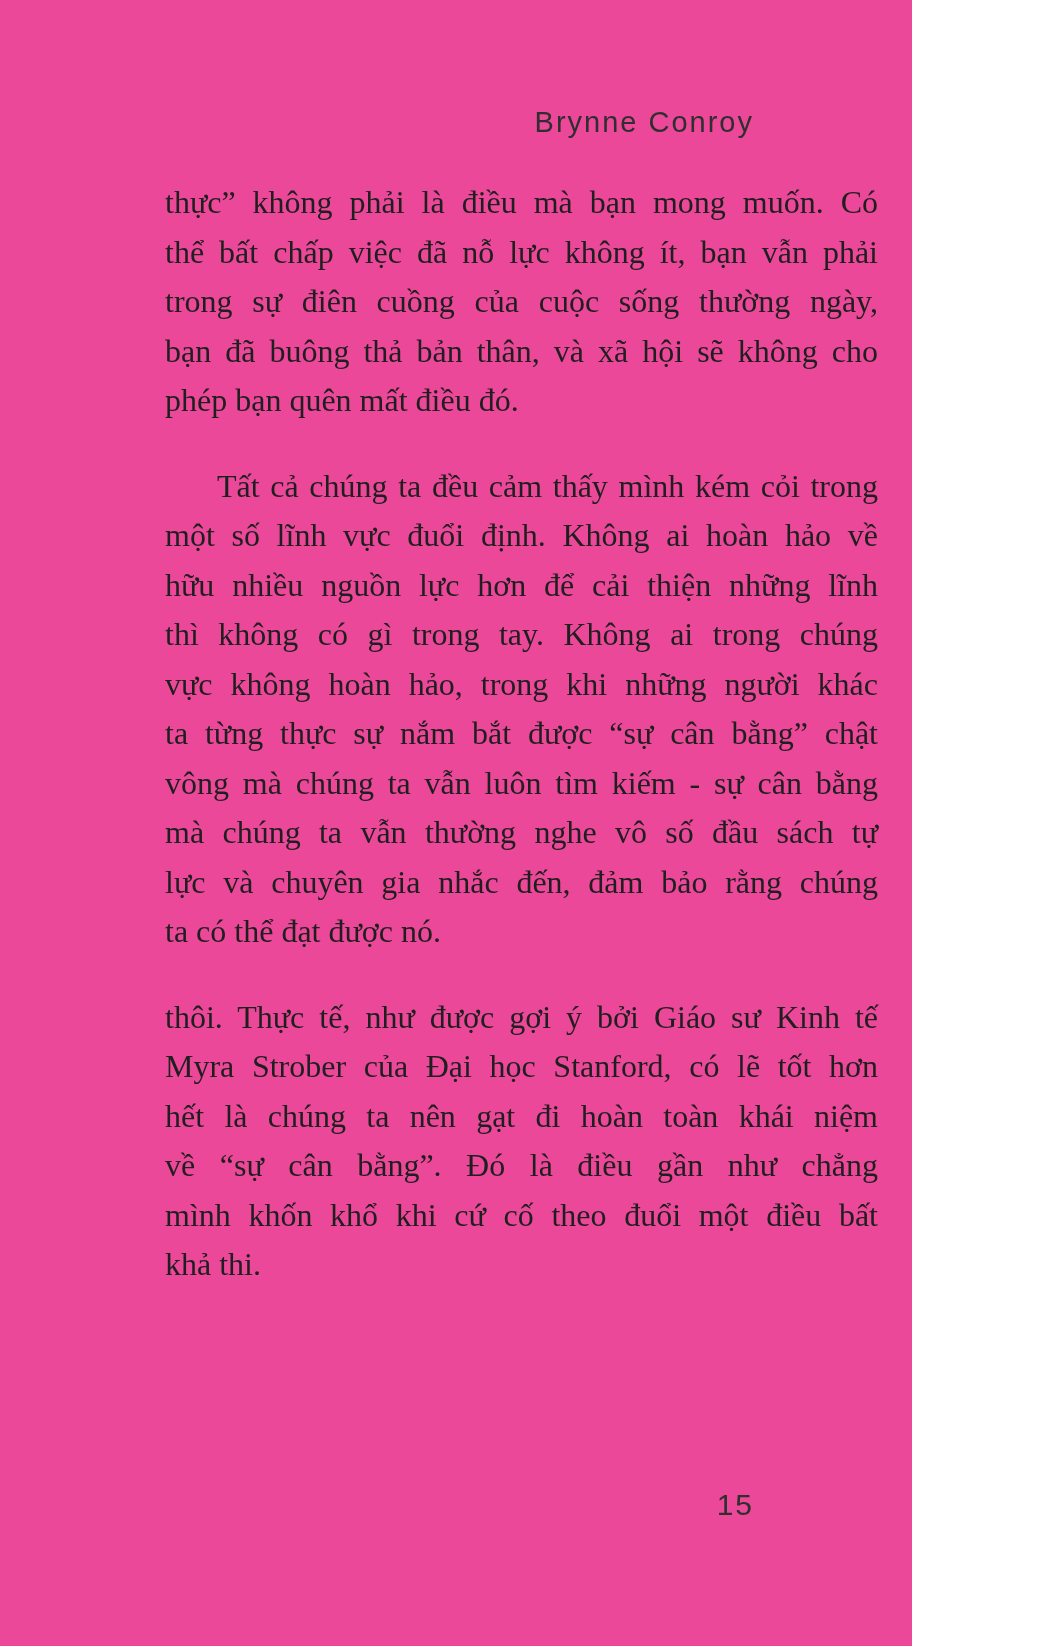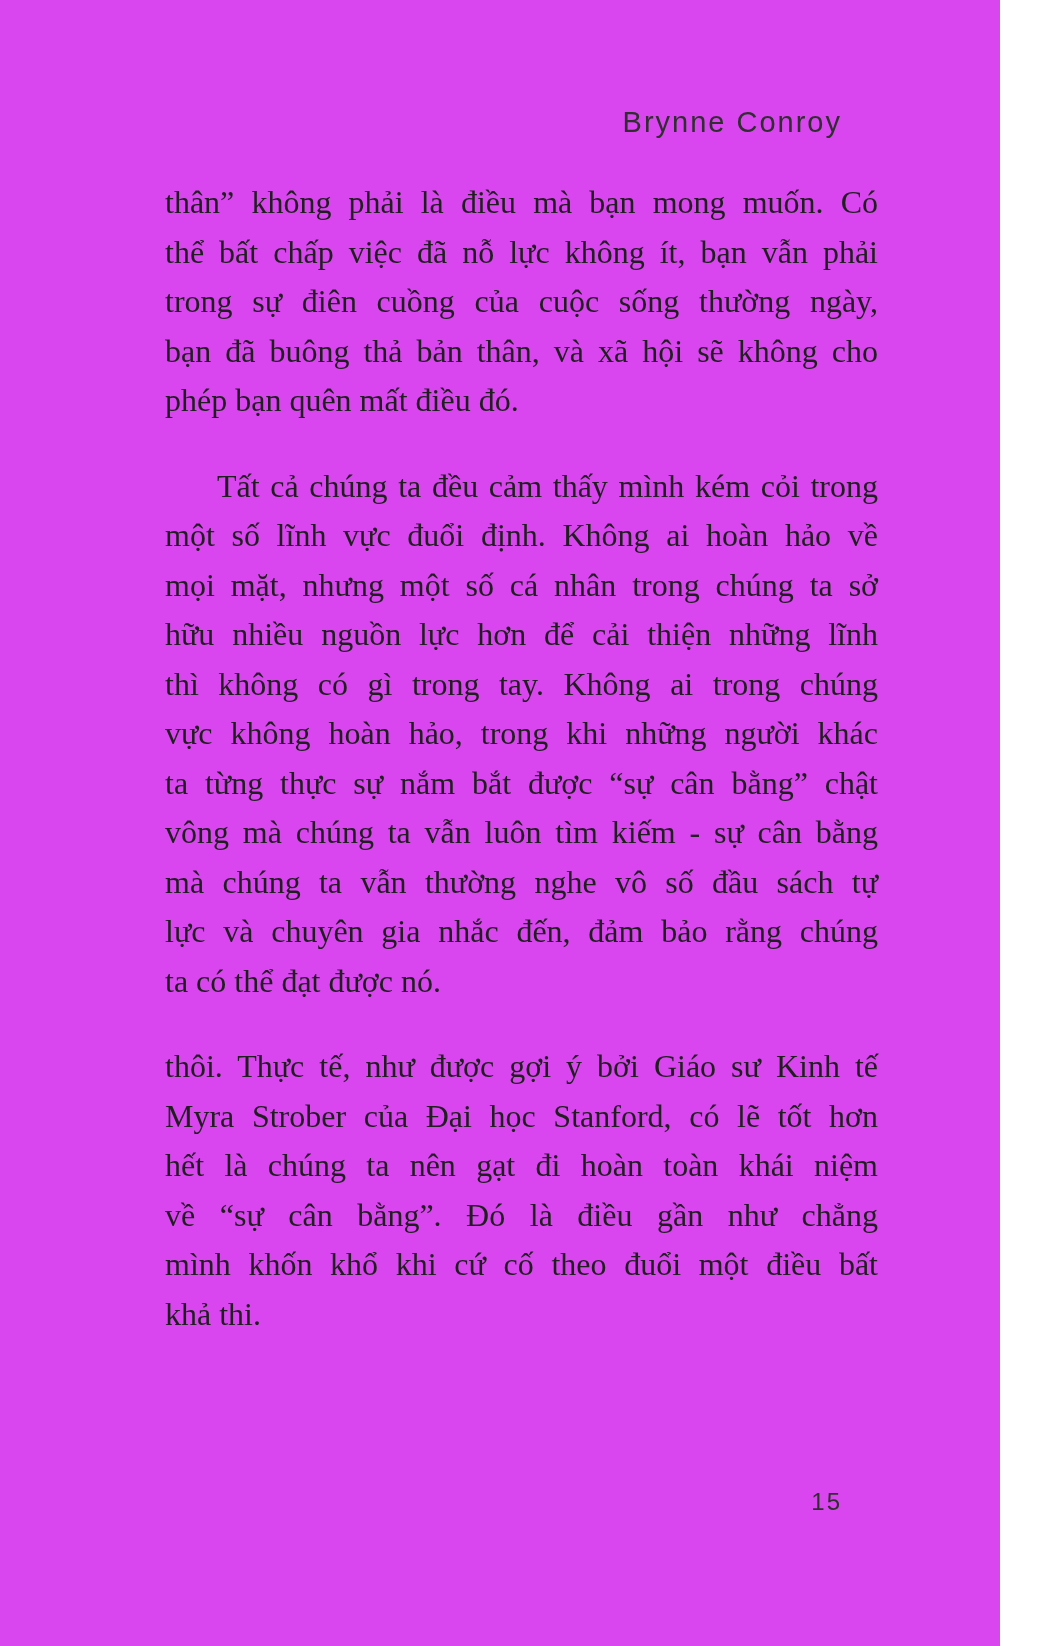--- a/index.html
+++ b/index.html
@@ -2,23 +2,23 @@
 <html><head>
 <meta charset="utf-8">
 <style>
   html, body {
     margin: 0;
     padding: 0;
     background: #ffffff;
   }
   .page {
     position: relative;
-    width: 1000px;
+    width: 912px;
     height: 1646px;
-    background: #d946ef;
+    background: #ec4899;
     overflow: hidden;
     font-family: "Liberation Serif", "DejaVu Serif", serif;
   }
   .running-header {
     position: absolute;
     top: 104px;
     right: 158px;
     font-family: "Liberation Sans", "DejaVu Sans", sans-serif;
     font-weight: 300;
     font-size: 29px;
@@ -48,46 +48,45 @@
   }
   .line.indent {
     text-indent: 52px;
   }
   .page-number {
     position: absolute;
     top: 1488px;
     right: 158px;
     font-family: "Liberation Sans", "DejaVu Sans", sans-serif;
     font-weight: 300;
-    font-size: 24px;
+    font-size: 30px;
     letter-spacing: 2px;
     color: #2f2f2f;
   }
 </style>
 </head>
 <body>
 
 <div class="page">
 
   <div class="running-header">Brynne Conroy</div>
 
   <div class="text-block">
 
     <div class="para">
-      <div class="line">thân” không phải là điều mà bạn mong muốn. Có</div>
+      <div class="line">thực” không phải là điều mà bạn mong muốn. Có</div>
       <div class="line">thể bất chấp việc đã nỗ lực không ít, bạn vẫn phải</div>
       <div class="line">trong sự điên cuồng của cuộc sống thường ngày,</div>
       <div class="line">bạn đã buông thả bản thân, và xã hội sẽ không cho</div>
       <div class="line last">phép bạn quên mất điều đó.</div>
     </div>
 
     <div class="para">
       <div class="line indent">Tất cả chúng ta đều cảm thấy mình kém cỏi trong</div>
       <div class="line">một số lĩnh vực đuổi định. Không ai hoàn hảo về</div>
-      <div class="line">mọi mặt, nhưng một số cá nhân trong chúng ta sở</div>
       <div class="line">hữu nhiều nguồn lực hơn để cải thiện những lĩnh</div>
       <div class="line">thì không có gì trong tay. Không ai trong chúng</div>
       <div class="line">vực không hoàn hảo, trong khi những người khác</div>
       <div class="line">ta từng thực sự nắm bắt được “sự cân bằng” chật</div>
       <div class="line">vông mà chúng ta vẫn luôn tìm kiếm - sự cân bằng</div>
       <div class="line">mà chúng ta vẫn thường nghe vô số đầu sách tự</div>
       <div class="line">lực và chuyên gia nhắc đến, đảm bảo rằng chúng</div>
       <div class="line last">ta có thể đạt được nó.</div>
     </div>
 

